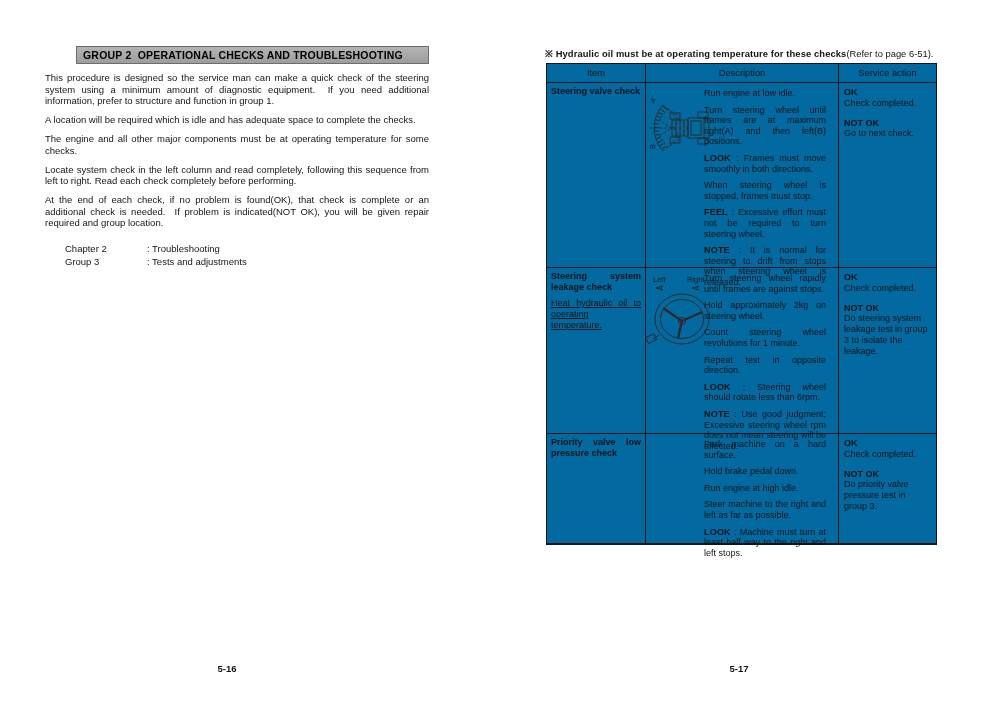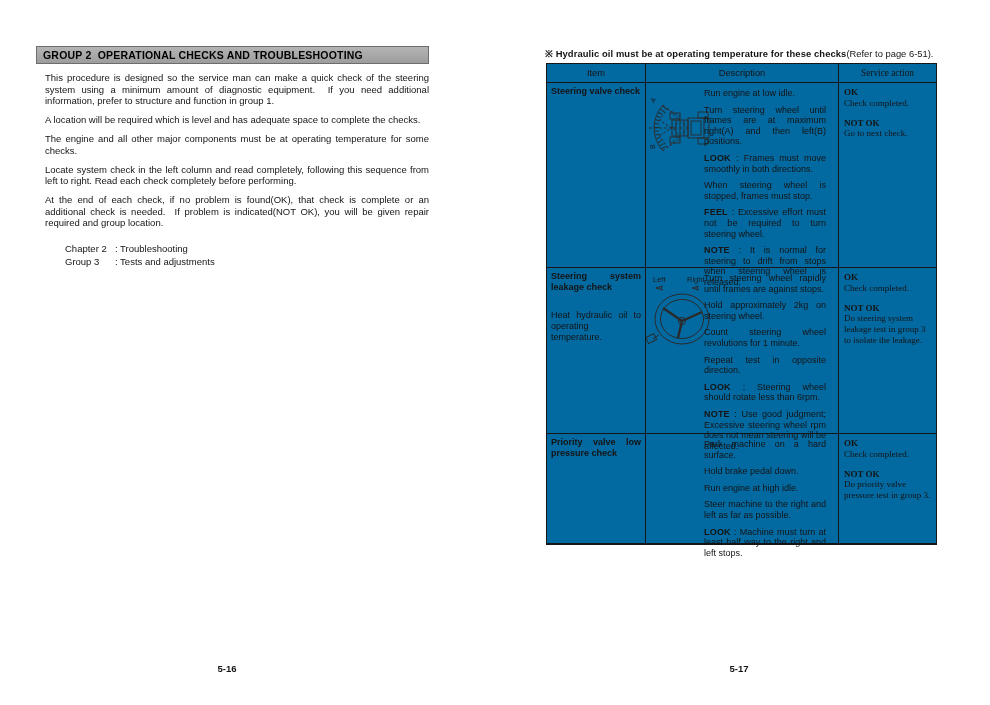--- a/index.html
+++ b/index.html
@@ -6,49 +6,49 @@
   #canvas {
     position:relative; width:990px; height:705px; background:#ffffff;
     font-family:"Liberation Sans", sans-serif; color:#141414; overflow:hidden;
   }
   
   .left-page { position:absolute; left:36px; top:46px; width:393px; }
   .title-bar {
     background:linear-gradient(#b4b4b4,#9d9d9d);
     border:1px solid #6d6d6d;
     font-weight:bold; font-size:10.5px; letter-spacing:.2px;
-    padding:2px 6px 2px 6px; color:#000; white-space:pre;
+    padding:2px 6px 2px 6px; color:#000; white-space:pre;margin-left:40px;
   }
   .section-heading { margin-top:14px; font-weight:bold; font-size:10px; letter-spacing:.1px; }
   .left-paras { margin-top:8px; margin-left:9px; width:384px; }
   .left-paras .para { font-size:9.5px; line-height:11.5px; margin:0 0 7.5px 0; text-align:justify; }
   .refs { margin:13px 0 0 29px; }
-  .ref-row { display:flex; font-size:9.5px; line-height:13px; }
+  .ref-row { display:flex; font-size:9.5px; line-height:13px;gap:32px; }
   .ref-label { width:50px; }
   .page-num { position:absolute; top:663px; width:60px; text-align:center; font-size:9.5px;font-weight:bold; }
   #pn-left { left:197px; }
   #pn-right { left:709px; }
   
   .note { position:absolute; left:545px; top:47px; width:400px; font-size:9.4px; }
   .note b { letter-spacing:.1px; }
   .tbl {
     position:absolute; left:546px; top:63px;
     display:grid;
     grid-template-columns:99px 193px 97px;
     grid-template-rows:19px 185px 166px 109px;
     border:1.5px solid #161616; border-bottom-width:2.5px;
     background:#0369a1;
   }
   .cell { border-right:1px solid #161616; border-bottom:1px solid #161616; box-sizing:border-box; }
-  .cell.c3 { border-right:none;font-family:Liberation Serif, serif; }
+  .cell.c3 { border-right:none; }
   .cell.lastrow { border-bottom:none; }
   .th { display:flex; align-items:center; justify-content:center; font-size:9.3px; }
   .item-cell { padding:3px 4px; font-size:9px; line-height:11px; }
   .item-title { font-weight:bold; text-align:justify; }
-  .item-sub { margin-top:17px; text-align:justify; }
+  .item-sub { margin-top:5px; text-align:justify;text-decoration:underline; }
   .desc-cell { position:relative; }
   .desc-text { position:absolute; left:58px; top:5px; width:122px; }
   .desc-text .para { font-size:9px; line-height:10.6px; margin:0 0 6px 0; text-align:justify; }
   .desc-text .para b { letter-spacing:.2px; }
   .diagram { position:absolute; }
   .diag-1 { left:2px; top:8px; }
   .diag-2 { left:0px; top:4px; }
   .svc-cell { padding:4px 5px 4px 5px; font-size:9px; line-height:10.8px; }
   .svc-block { margin-bottom:9px; }
   .svc-label { display:block; }
@@ -56,21 +56,21 @@
 </style>
 </head>
 <body>
 
 <div id="canvas">
 
   <div class="left-page">
     <div class="title-bar">GROUP 2  OPERATIONAL CHECKS AND TROUBLESHOOTING</div>
     <div class="left-paras">
         <p class="para">This procedure is designed so the service man can make a quick check of the steering system using a minimum amount of diagnostic equipment.&nbsp; If you need additional information, prefer to structure and function in group 1.</p>
-        <p class="para">A location will be required which is level and has adequate space to complete the checks.</p>
+        <p class="para">A location will be required which is idle and has adequate space to complete the checks.</p>
         <p class="para">The engine and all other major components must be at operating temperature for some checks.</p>
         <p class="para">Locate system check in the left column and read completely, following this sequence from left to right. Read each check completely before performing.</p>
         <p class="para">At the end of each check, if no problem is found(OK), that check is complete or an additional check is needed.&nbsp; If problem is indicated(NOT OK), you will be given repair required and group location.</p>
       </div>
     <div class="refs">
       <div class="ref-row">
         <span class="ref-label">Chapter 2</span>
         <span>: Troubleshooting</span>
       </div>
       <div class="ref-row">

